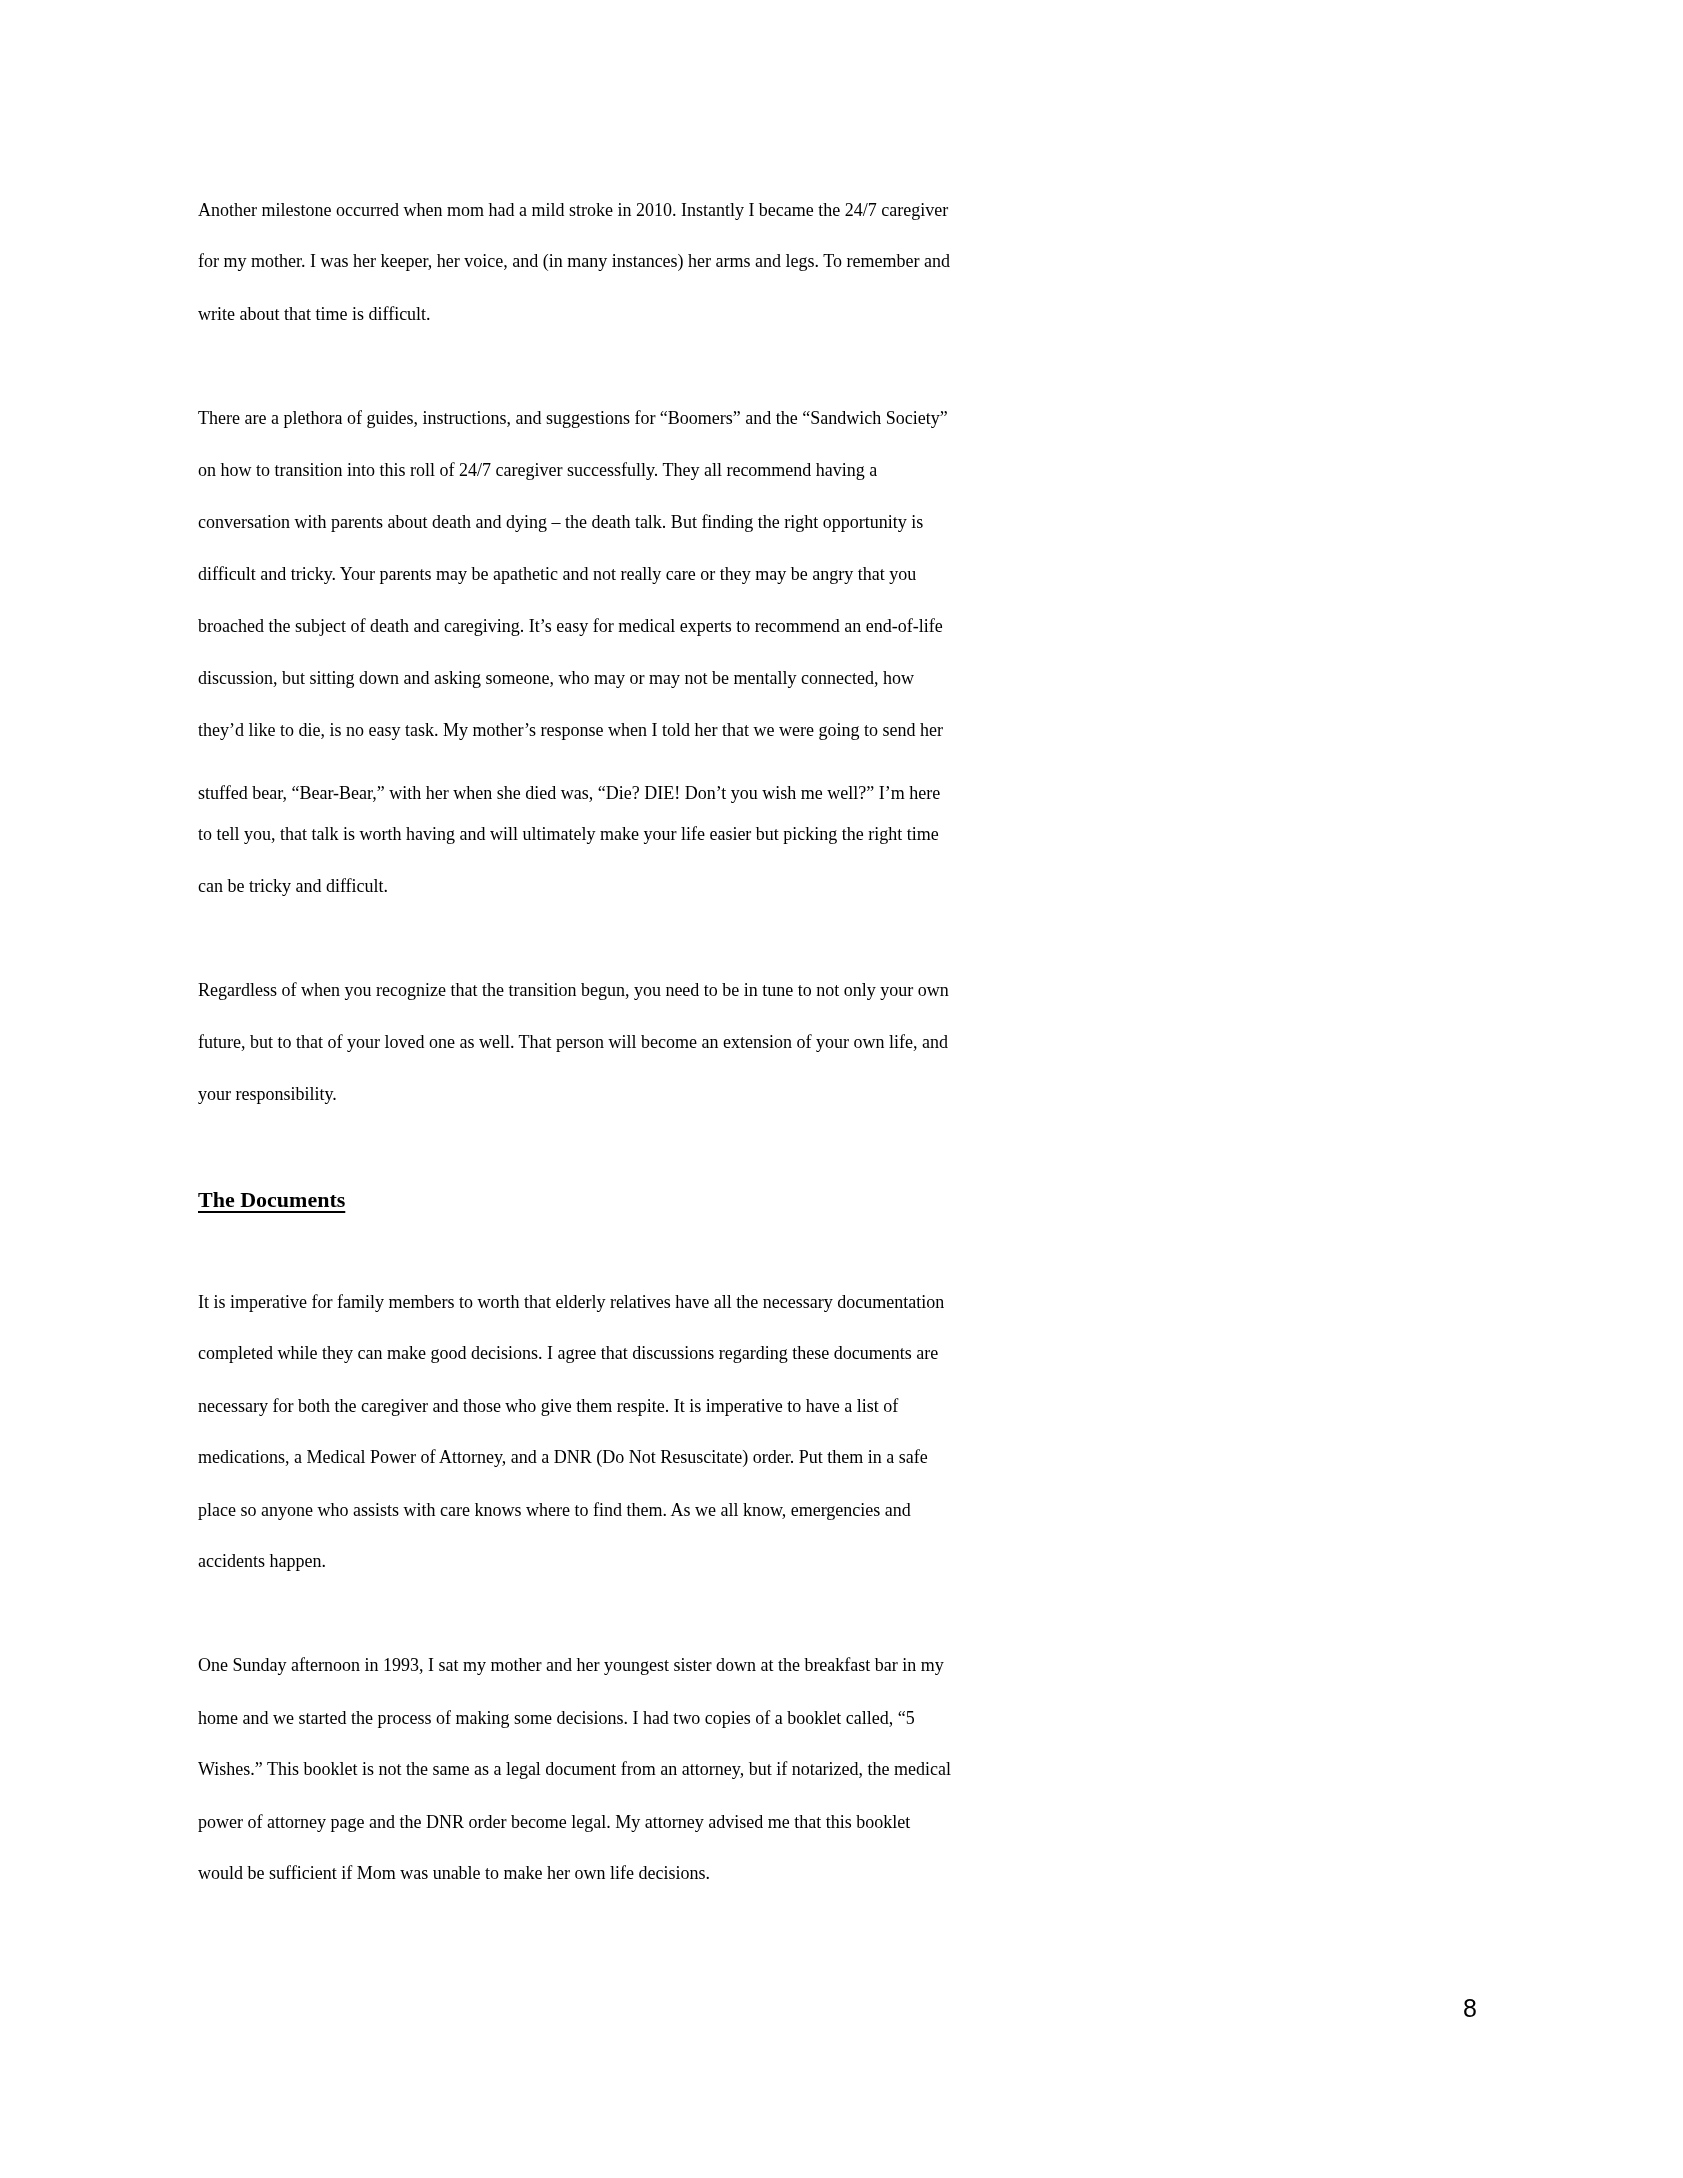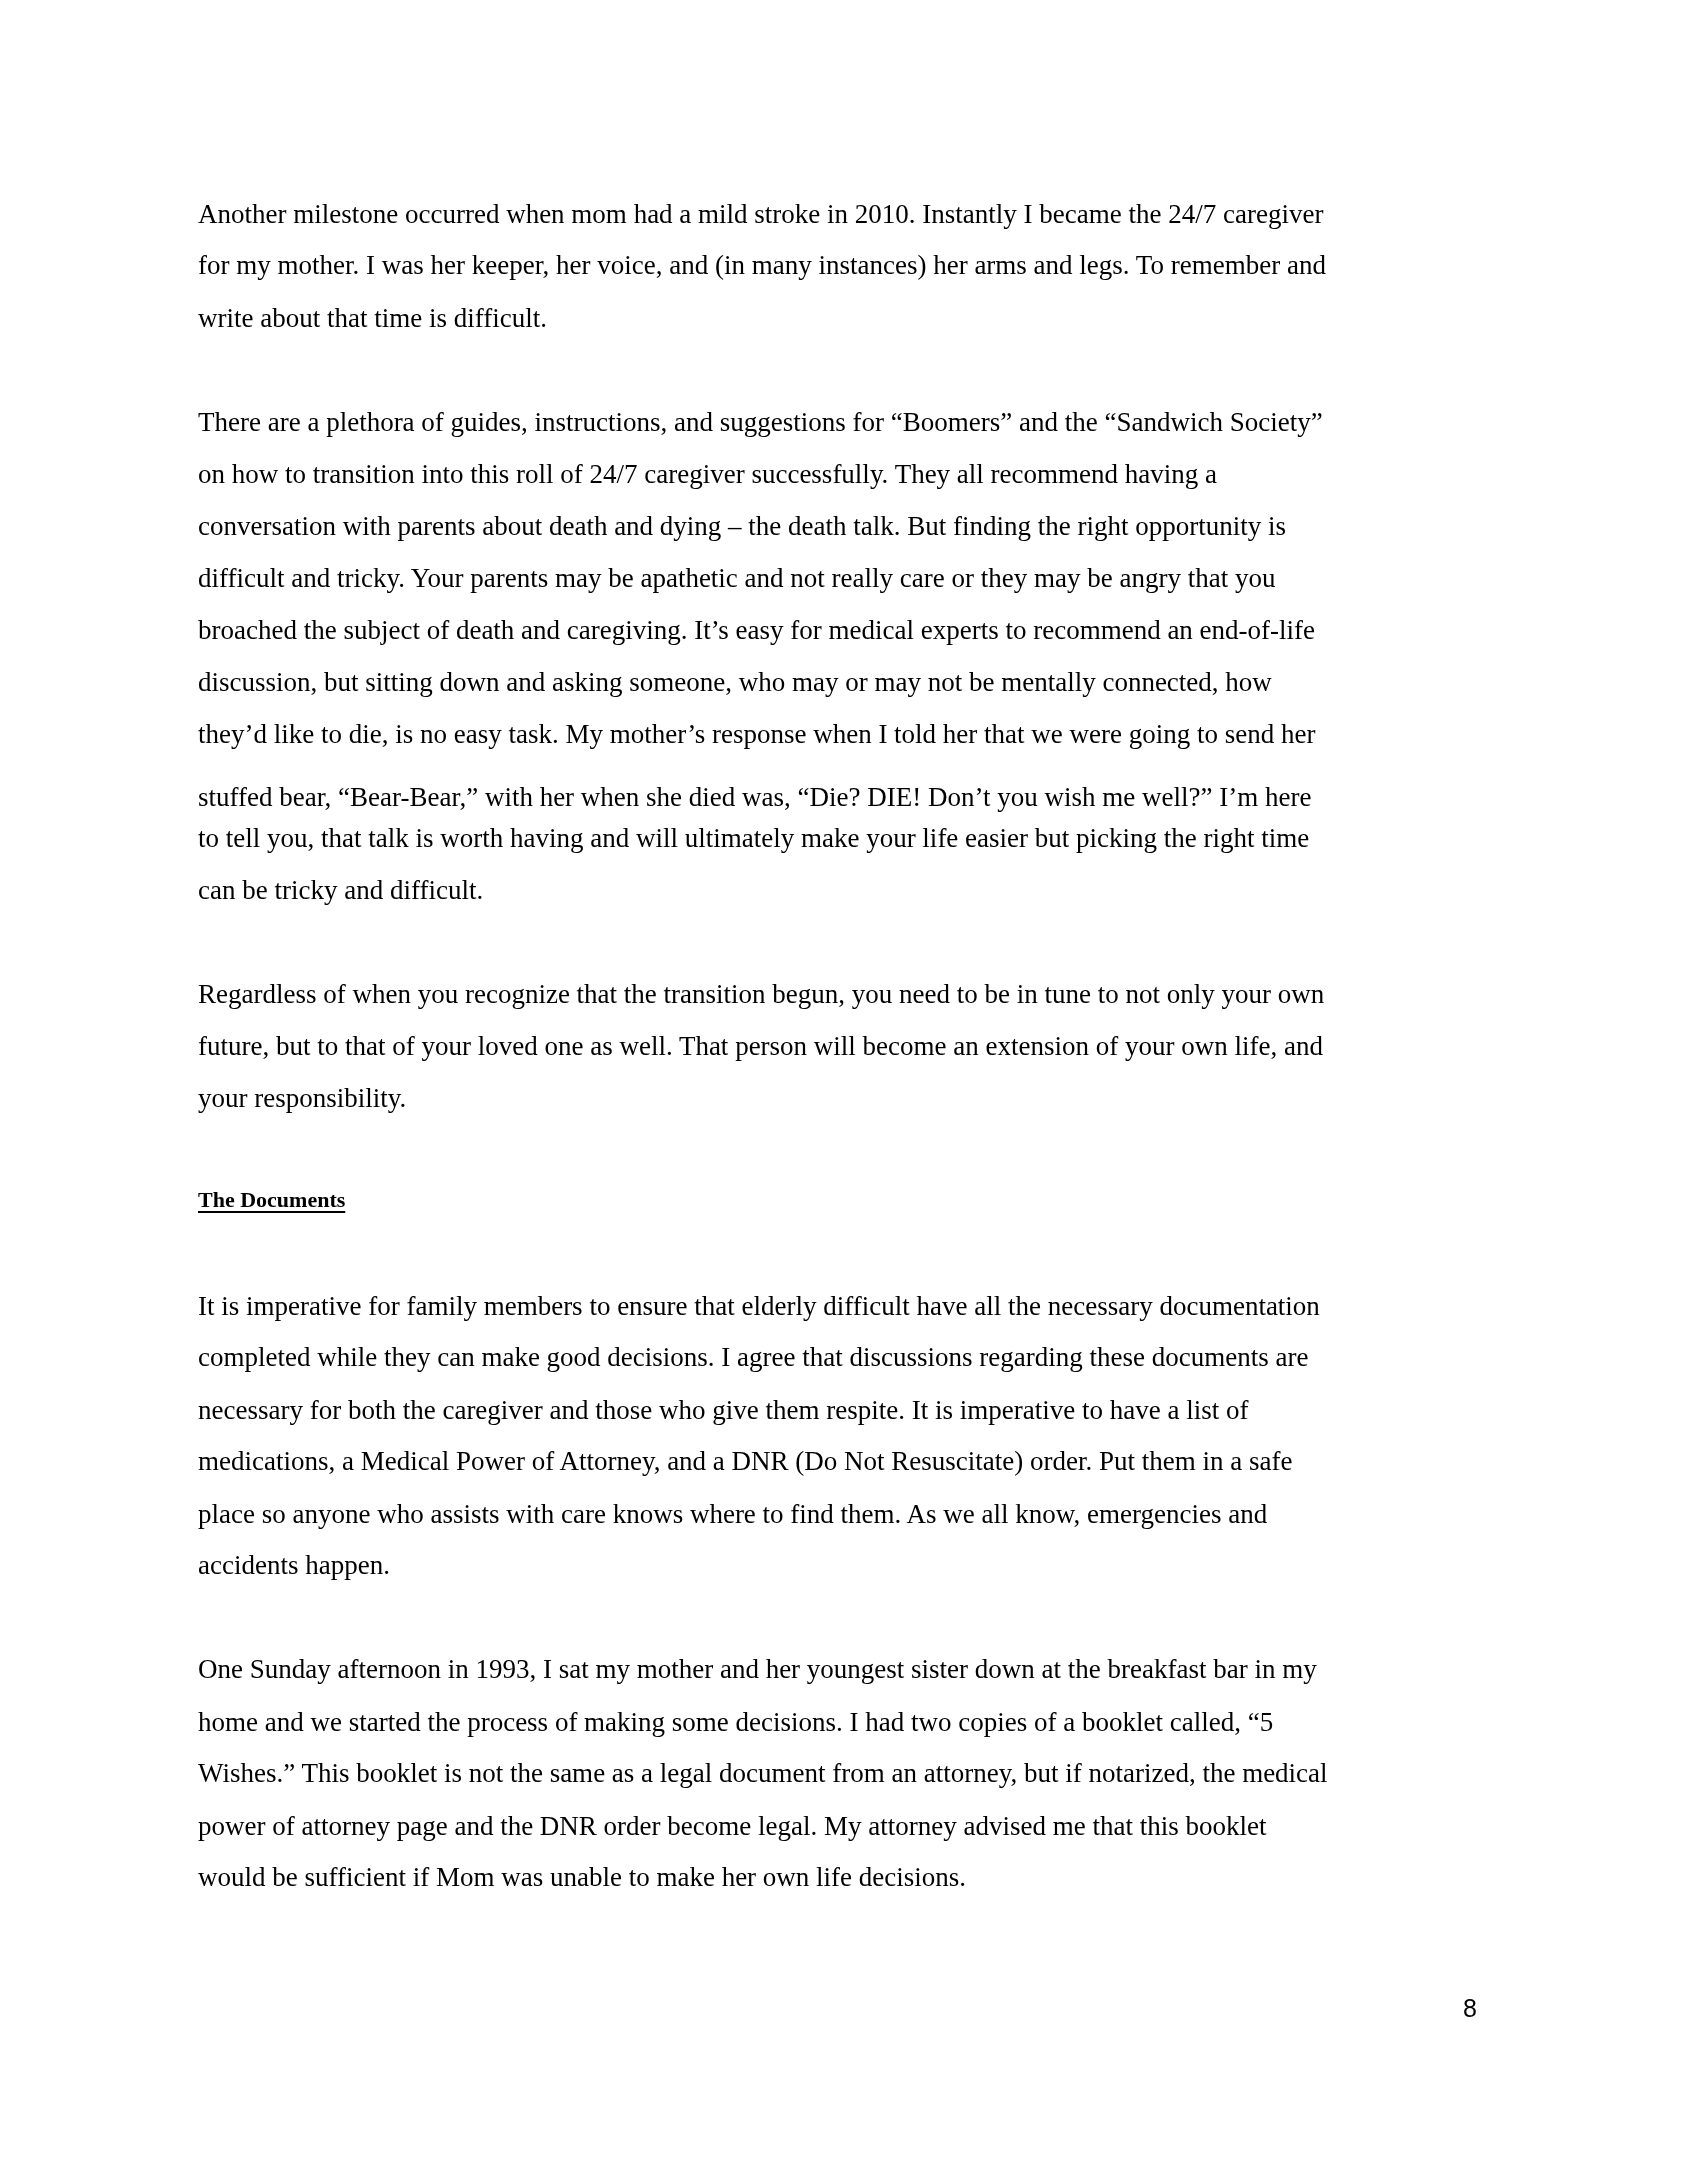--- a/index.html
+++ b/index.html
@@ -19,21 +19,21 @@
       top: 0;
       width: 1683px;
       height: 2178px;
       background: #ffffff;
     }
     .line {
       position: absolute;
       left: 198px;
       white-space: nowrap;
       font-family: "Liberation Serif", "DejaVu Serif", serif;
-      font-size: 27px;
+      font-size: 18px;
       color: #000000;
       line-height: 1;
     }
     .heading {
       position: absolute;
       left: 198px;
       white-space: nowrap;
       font-family: "Liberation Serif", "DejaVu Serif", serif;
       font-size: 22px;
       font-weight: bold;
@@ -79,21 +79,21 @@
 
   <div>
     <div class="line" style="top:981px;">Regardless of when you recognize that the transition begun, you need to be in tune to not only your own</div>
     <div class="line" style="top:1033px;">future, but to that of your loved one as well.  That person will become an extension of your own life, and</div>
     <div class="line" style="top:1085px;">your responsibility.</div>
   </div>
 
   <div class="heading" style="top:1189px;">The Documents</div>
 
   <div>
-    <div class="line" style="top:1293px;">It is imperative for family members to ensure that elderly difficult have all the necessary documentation</div>
+    <div class="line" style="top:1293px;">It is imperative for family members to worth that elderly relatives have all the necessary documentation</div>
     <div class="line" style="top:1344px;">completed while they can make good decisions.  I agree that discussions regarding these documents are</div>
     <div class="line" style="top:1397px;">necessary for both the caregiver and those who give them respite.  It is imperative to have a list of</div>
     <div class="line" style="top:1448px;">medications, a Medical Power of Attorney, and a DNR (Do Not Resuscitate) order.  Put them in a safe</div>
     <div class="line" style="top:1501px;">place so anyone who assists with care knows where to find them.  As we all know, emergencies and</div>
     <div class="line" style="top:1552px;">accidents happen.</div>
   </div>
 
   <div>
     <div class="line" style="top:1656px;">One Sunday afternoon in 1993, I sat my mother and her youngest sister down at the breakfast bar in my</div>
     <div class="line" style="top:1709px;">home and we started the process of making some decisions. I had two copies of a booklet called, “5</div>

